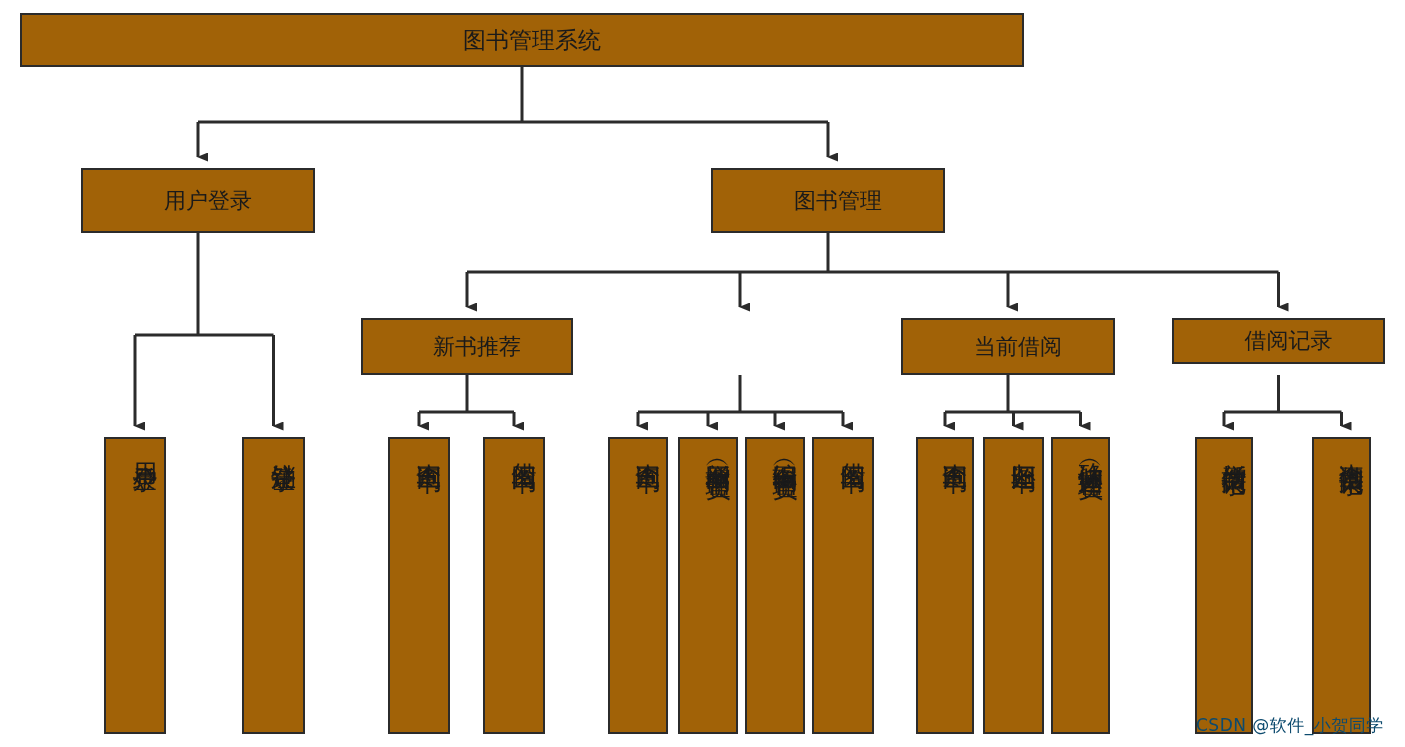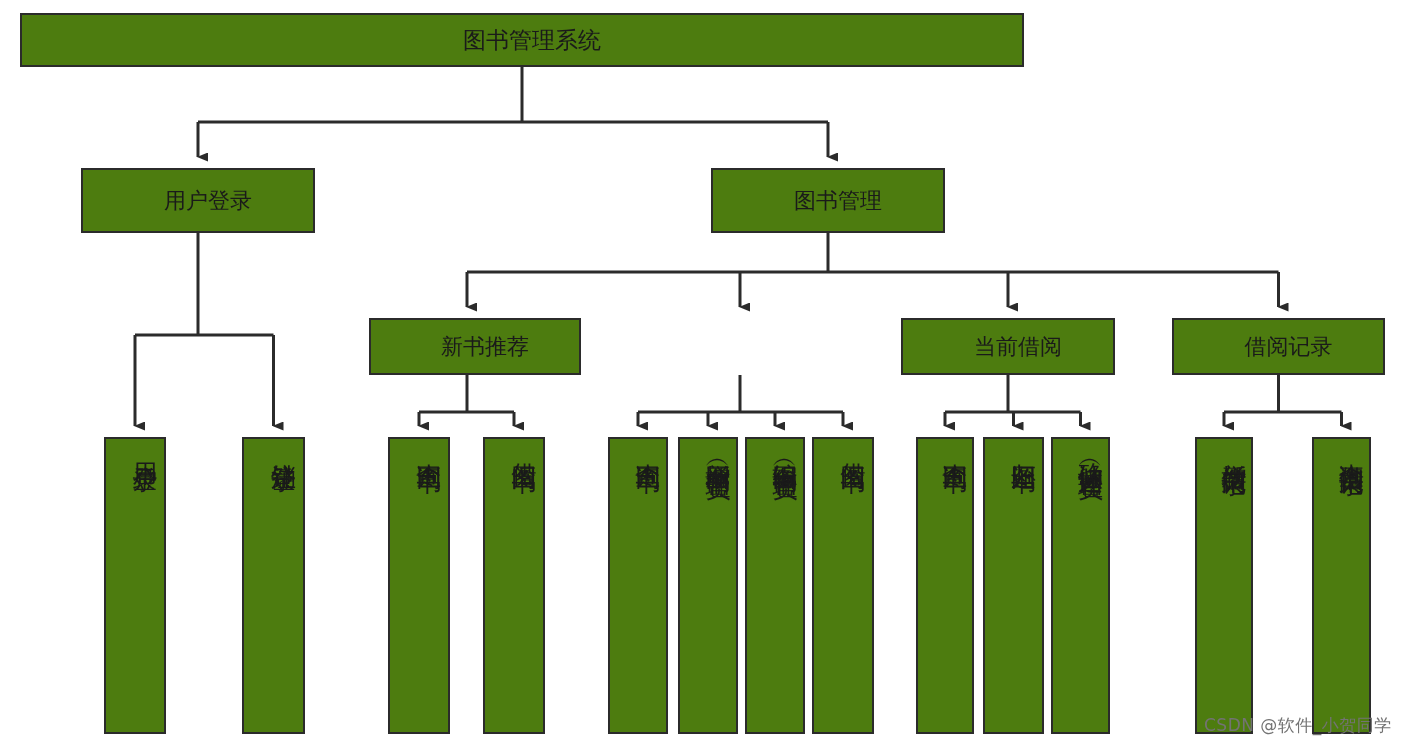--- a/index.html
+++ b/index.html
@@ -23,21 +23,21 @@
     position: absolute;
     left: 0;
     top: 0;
     width: 1405px;
     height: 747px;
     pointer-events: none;
   }
   .node {
     position: absolute;
     box-sizing: border-box;
-    background: #4d7c0f;
+    background: #a16207;
     border: 2px solid #2b2b2b;
     display: flex;
     align-items: center;
     justify-content: center;
     overflow: hidden;
     padding-left: 20px;
   }
   .node .node-label {
     color: #1a1a1a;
     text-align: center;
@@ -59,25 +59,24 @@
   .node.vertical .node-label {
     writing-mode: vertical-rl;
     text-orientation: upright;
     font-size: 25px;
     letter-spacing: 2px;
     line-height: 1;
     white-space: nowrap;
   }
   .watermark {
     position: absolute;
-    color: #737373;
+    color: #0c4a6e;
     font-size: 17px;
     white-space: nowrap;
     letter-spacing: 0.5px;
-    padding-left: 8px;
   }
 </style>
 </head>
 <body>
 
 <div id="diagram-root">
 
   <svg class="wires" viewBox="0 0 1405 747" xmlns="http://www.w3.org/2000/svg">
     <defs>
       <marker id="arrowhead" markerWidth="9" markerHeight="11" refX="4.5" refY="10" orient="auto" markerUnits="userSpaceOnUse">
@@ -125,27 +124,27 @@
     <span class="node-label">图书管理系统</span>
   </div>
 
   <div class="node horizontal" style="left:81px;top:168px;width:234px;height:65px;">
     <span class="node-label">用户登录</span>
   </div>
   <div class="node horizontal" style="left:711px;top:168px;width:234px;height:65px;align-items:center;">
     <span class="node-label">图书管理</span>
   </div>
 
-  <div class="node horizontal" style="left:361px;top:318px;width:212px;height:57px;margin-left:8px;">
+  <div class="node horizontal" style="left:361px;top:318px;width:212px;height:57px;">
     <span class="node-label">新书推荐</span>
   </div>
   <div class="node horizontal" style="left:901px;top:318px;width:214px;height:57px;justify-content:center;">
     <span class="node-label">当前借阅</span>
   </div>
-  <div class="node horizontal" style="left:1172px;top:318px;width:213px;height:57px;">
+  <div class="node horizontal" style="left:1172px;top:318px;width:213px;height:46px;">
     <span class="node-label">借阅记录</span>
   </div>
 
   <div class="node vertical" style="left:104px;top:437px;width:62px;height:297px;">
     <span class="node-label">用户登录</span>
   </div>
   <div class="node vertical" style="left:242px;top:437px;width:63px;height:297px;">
     <span class="node-label">注销登录</span>
   </div>
   <div class="node vertical" style="left:388px;top:437px;width:62px;height:297px;">

